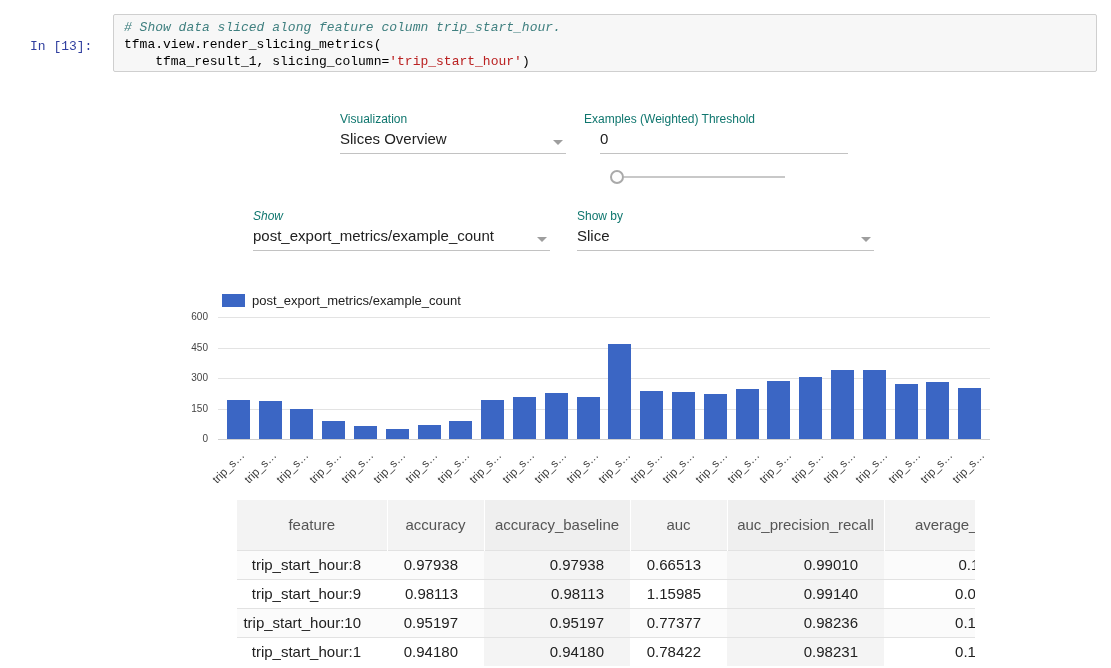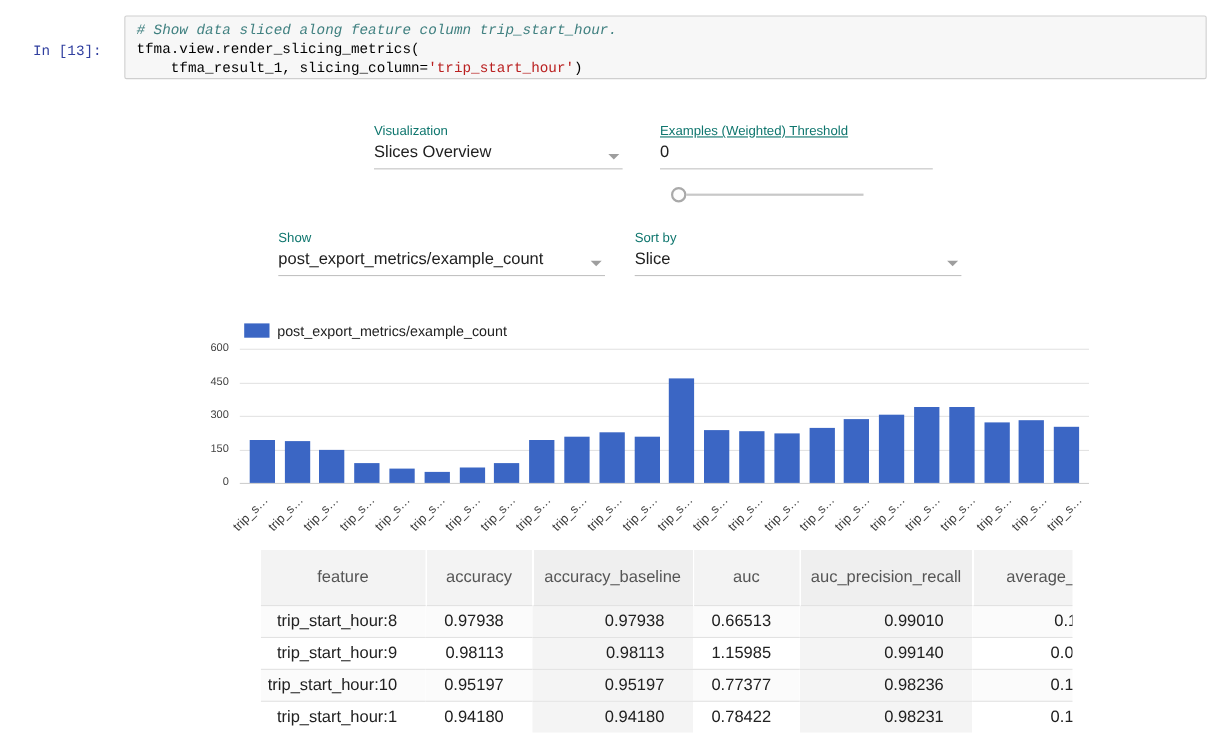--- a/index.html
+++ b/index.html
@@ -90,35 +90,35 @@
 <div class="nb-code"><span class="tok-comment"># Show data sliced along feature column trip_start_hour.</span>
 <span>tfma.view.render_slicing_metrics(</span>
 <span><span>    tfma_result_1, slicing_column=</span><span class="tok-string">'trip_start_hour'</span><span>)</span></span></div>
 
 <div class="ctl-label" style="left:340px; top:112px;">Visualization</div>
 <div class="ctl-value" style="left:340px; top:130px; width:226px;">
   <span>Slices Overview</span>
   <span class="dd-arrow"></span>
 </div>
 
-<div class="ctl-label" style="left:600px; top:112px;text-decoration:underline;">Examples (Weighted) Threshold</div>
+<div class="ctl-label" style="left:584px; top:112px;">Examples (Weighted) Threshold</div>
 <div class="ctl-value" style="left:600px; top:130px; width:248px;">
   <span>0</span>
 </div>
 
 <div class="slider-track"></div>
 <div class="slider-knob"></div>
 
-<div class="ctl-label" style="left:253px; top:209px;">Show</div>
+<div class="ctl-label" style="left:253px; top:209px;font-style:italic;">Show</div>
 <div class="ctl-value" style="left:253px; top:227px; width:297px;">
   <span>post_export_metrics/example_count</span>
   <span class="dd-arrow"></span>
 </div>
 
-<div class="ctl-label" style="left:577px; top:209px;">Sort by</div>
+<div class="ctl-label" style="left:577px; top:209px;">Show by</div>
 <div class="ctl-value" style="left:577px; top:227px; width:297px;">
   <span>Slice</span>
   <span class="dd-arrow"></span>
 </div>
 
 <div class="legend-swatch" style="background: rgb(59, 102, 196);"></div>
 <div class="legend-label">post_export_metrics/example_count</div>
 
 <div class="chart">
   <div id="ylabels">

